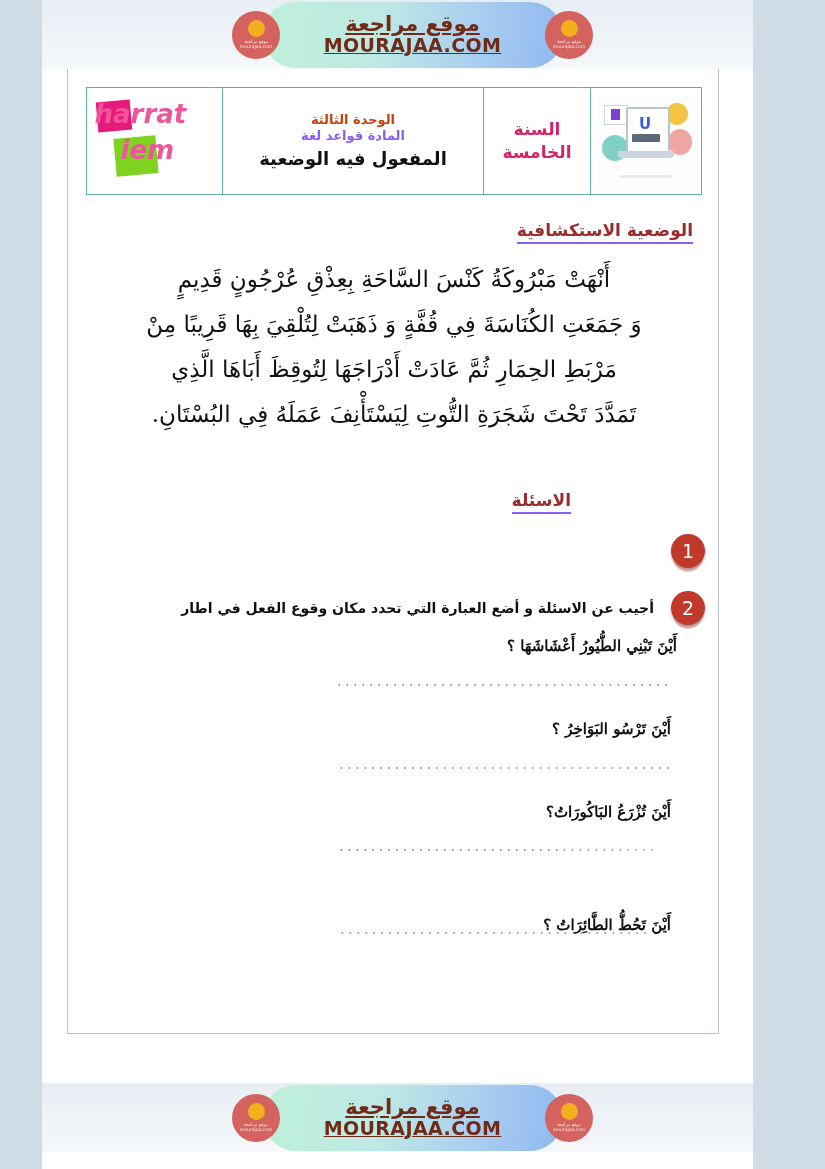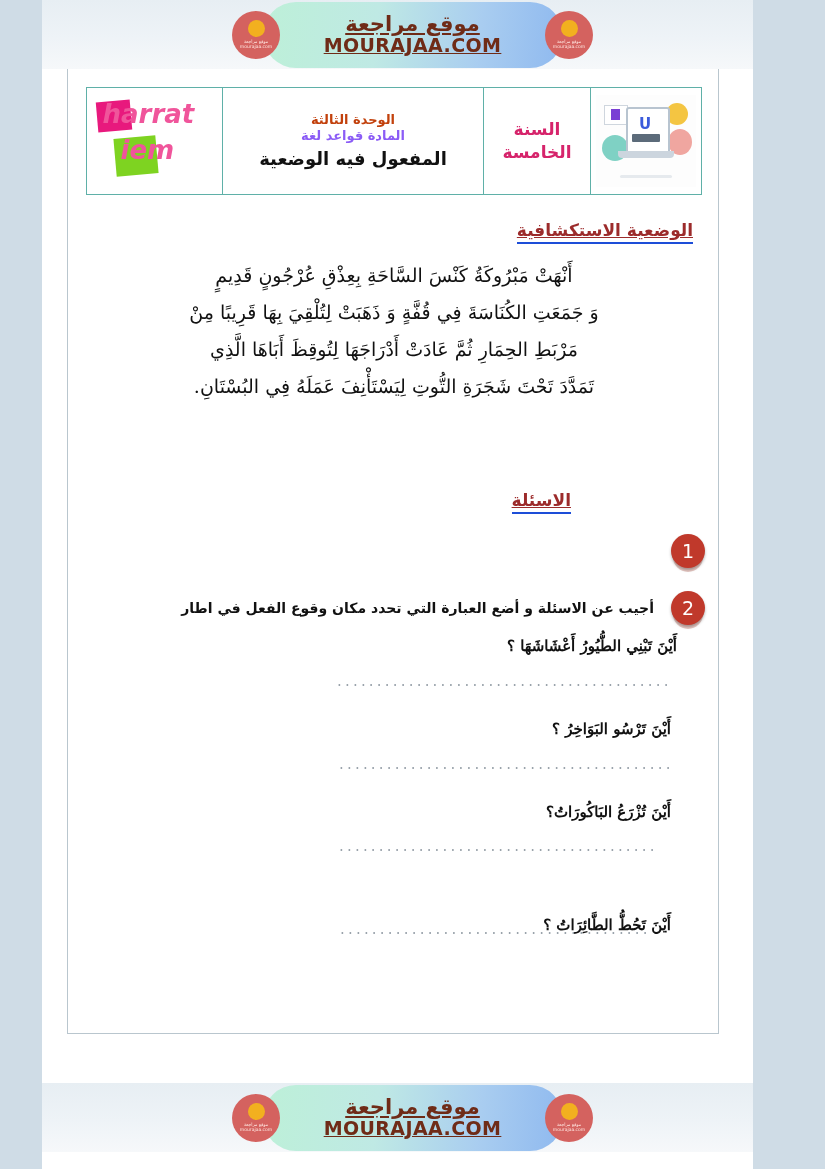--- a/index.html
+++ b/index.html
@@ -162,21 +162,21 @@
     background: #7ed321;
   }
   .logo-txt {
     position: absolute;
     font-family: "DejaVu Sans", sans-serif;
     font-style: italic;
     font-weight: bold;
     color: #f0559b;
     white-space: nowrap;
   }
-  .logo-txt.k { left: 10px; top: 0px;  font-size: 26px; }
+  .logo-txt.k { left: 2px; top: 0px;  font-size: 26px; }
   .logo-txt.w { left: 28px; top: 36px; font-size: 26px; }
 
   
   .unit-box {
     direction: rtl;
     text-align: center;
     line-height: 1.28;
     padding: 2px 4px;
   }
   .unit-l1 { font-size: 13px; font-weight: bold; color: #c2410c; }
@@ -256,43 +256,42 @@
   
   .sec-head {
     position: absolute;
     direction: rtl;
     font-weight: bold;
     color: #9c2b2b;
     text-align: center;
   }
   .sec-head .txt {
     display: inline-block;
-    border-bottom: 2px solid #1d4ed8;
+    border-bottom: 2px solid #8b5cf6;
     padding-bottom: 2px;
-    text-decoration: underline;
   }
   #head-situation {
     top: 153px; right: 25px;
     font-size: 17px;
   }
   #head-questions {
     top: 423px; right: 147px;
     font-size: 17px;
   }
 
   
   .passage {
     position: absolute;
     top: 190px;
     left: 28px;
     width: 596px;
     direction: rtl;
     text-align: center;
     font-family: "DejaVu Serif", "Liberation Serif", serif;
-    font-size: 19px;
+    font-size: 23px;
     color: #111111;
     line-height: 1.95;
   }
   .passage .ln { display: block; white-space: nowrap; }
 
   
   .qnum {
     position: absolute;
     width: 34px;
     height: 34px;

